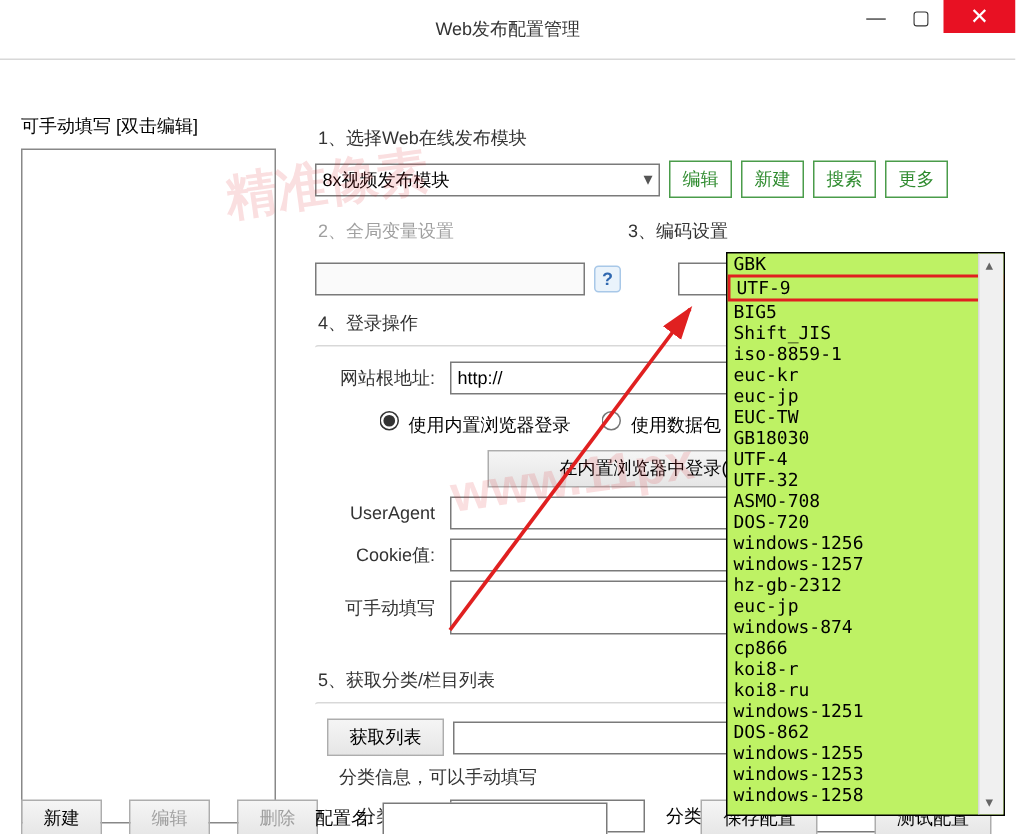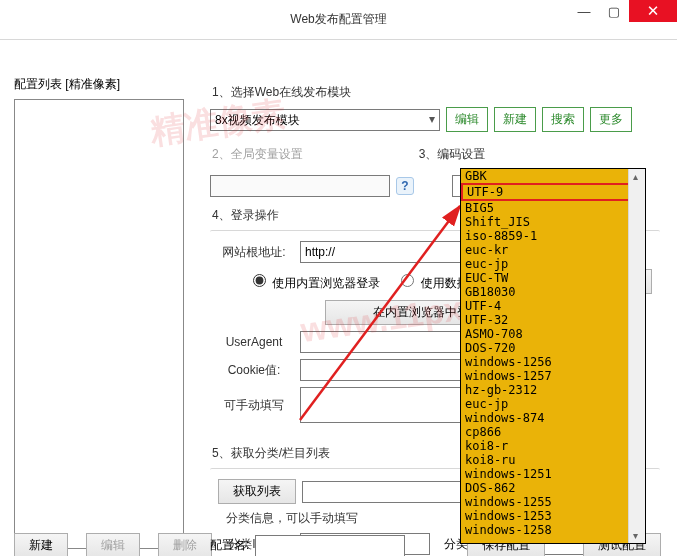--- a/index.html
+++ b/index.html
@@ -24,22 +24,22 @@
 .row{display:flex;align-items:center;gap:6px;margin-bottom:6px}
 select,.combo{border:1px solid #7a7a7a;height:22px;background:#fff}
 .combo{width:230px;padding:2px 18px 2px 4px;position:relative}
 .combo::after{content:"▾";position:absolute;right:4px;top:2px;color:#555}
 .greenbtn{border:1px solid #4a9c4a;background:#fff;color:#2e8b2e;padding:3px 8px}
 .input{border:1px solid #7a7a7a;height:22px;padding:2px 4px;background:#fff}
 .radio{accent-color:#333}
 .helpicon{width:18px;height:18px;border:1px solid #a8c8e8;border-radius:3px;display:inline-flex;align-items:center;justify-content:center;color:#3068b0;background:#eaf3fb;font-weight:bold}
 .group{border:1px solid #d8d8d8;padding:8px;border-radius:2px;margin-bottom:8px}
 .group.nobord{border-left:none;border-right:none;border-bottom:none;border-top:1px solid #d8d8d8;padding-top:10px}
-.fldlabel{color:#333;width:72px;text-align:center;margin-right:4px}
-.encdrop{position:absolute;left:460px;top:128px;width:186px;height:376px;border:1px solid #000;background:#eab308;overflow:hidden;z-index:50}
+.fldlabel{color:#333;width:72px;text-align:right;margin-right:4px}
+.encdrop{position:absolute;left:484px;top:128px;width:186px;height:376px;border:1px solid #000;background:#bef264;overflow:hidden;z-index:50}
 .encdrop .sb{position:absolute;right:0;top:0;bottom:0;width:17px;background:#f0f0f0;border-left:1px solid #d8d8d8}
 .encdrop .sb::before{content:"▴";position:absolute;top:2px;left:4px;color:#666;font-size:10px}
 .encdrop .sb::after{content:"▾";position:absolute;bottom:2px;left:4px;color:#666;font-size:10px}
 .encdrop ul{list-style:none;margin:0;padding:0}
 .encdrop li{padding:0 4px;height:14px;line-height:14px;font-family:"SimSun",monospace;font-size:12px;white-space:nowrap}
 .encdrop li.sel{border:2px solid #e02020;height:18px;line-height:14px}
 .arrow-svg{position:absolute;left:260px;top:110px;width:280px;height:290px;z-index:40;pointer-events:none}
 .wm{position:absolute;color:rgba(220,40,50,0.15);font-size:34px;font-weight:bold;transform:rotate(-8deg);pointer-events:none;z-index:5}
 .wm1{left:150px;top:60px}
 .wm2{left:300px;top:260px}
@@ -58,21 +58,21 @@
     <div class="winbtn close">✕</div>
   </div>
 </div>
 
 <div class="client">
   <div class="wm wm1">精准像素</div>
   <div class="wm wm2">www.11px</div>
   <div class="wm wm3">.cn</div>
 
   <div class="leftpanel">
-    <div class="leftlabel">配置列表   [精准像素]</div>
+    <div class="leftlabel">可手动填写   [双击编辑]</div>
     <div class="listbox"></div>
   </div>
   <div class="leftbtns">
     <div class="btn">新建</div>
     <div class="btn disabled">编辑</div>
     <div class="btn disabled">删除</div>
   </div>
 
   <div class="rightarea">
     <div class="seclabel">1、选择Web在线发布模块</div>

